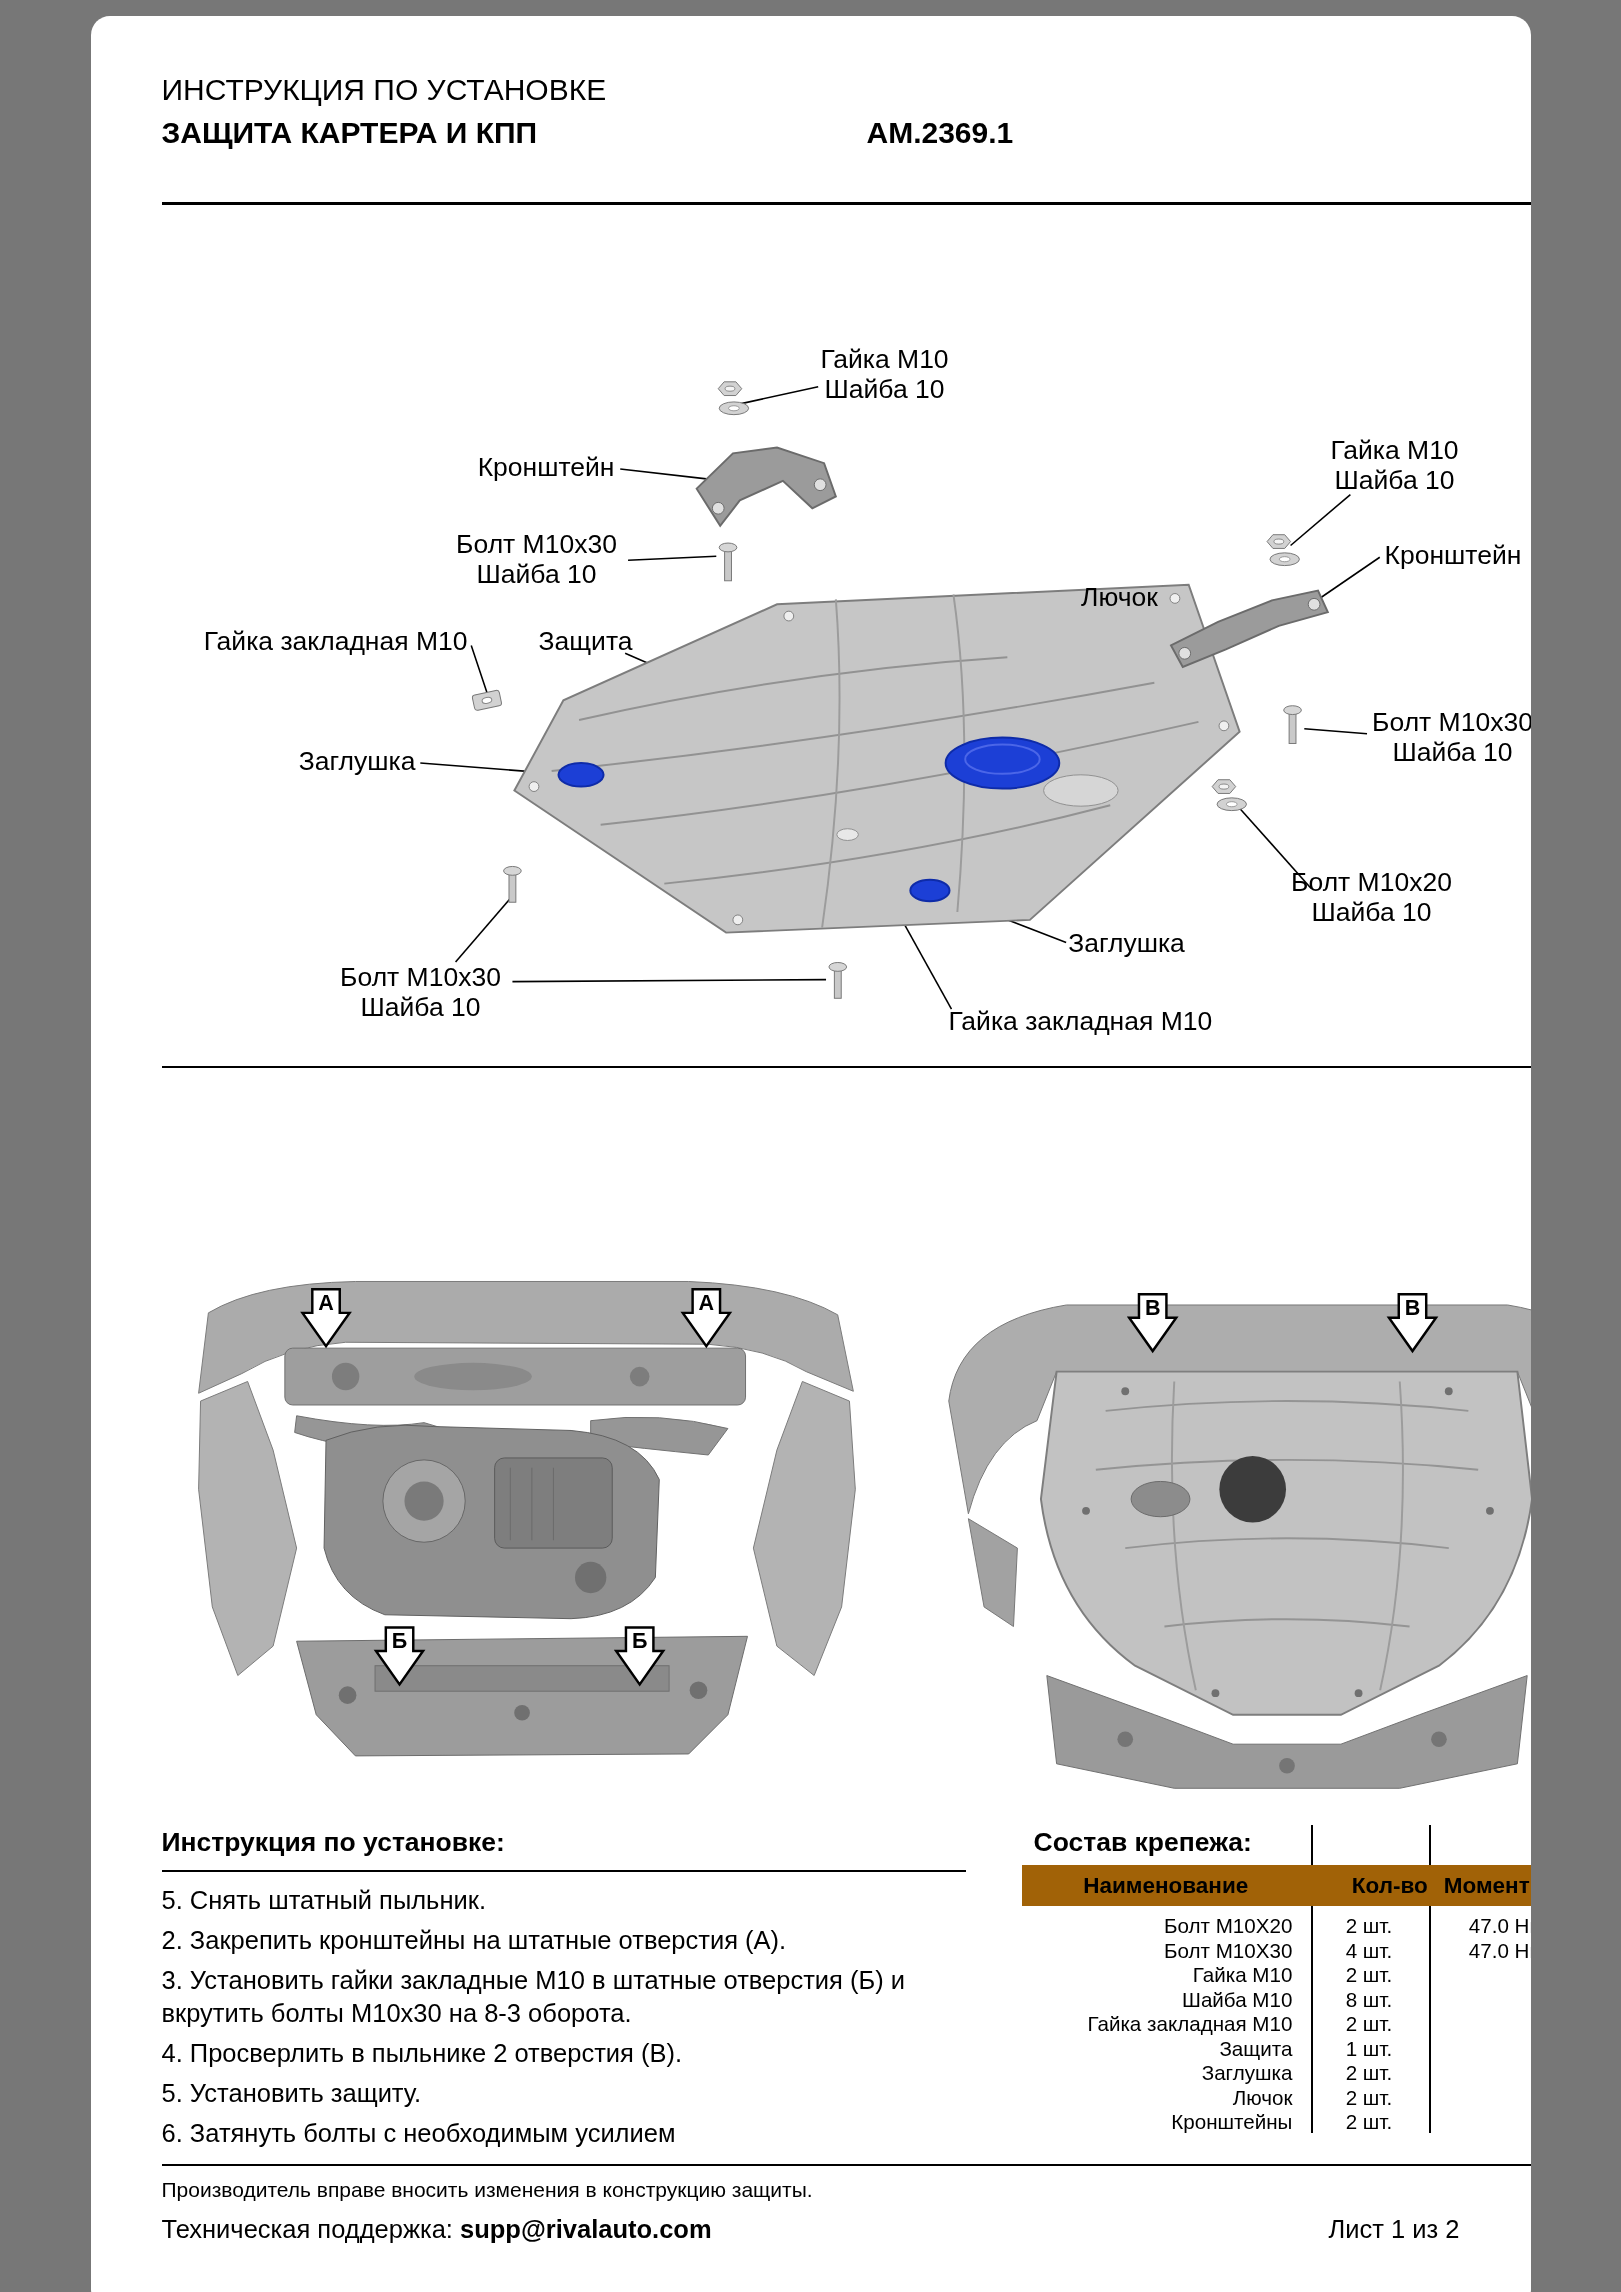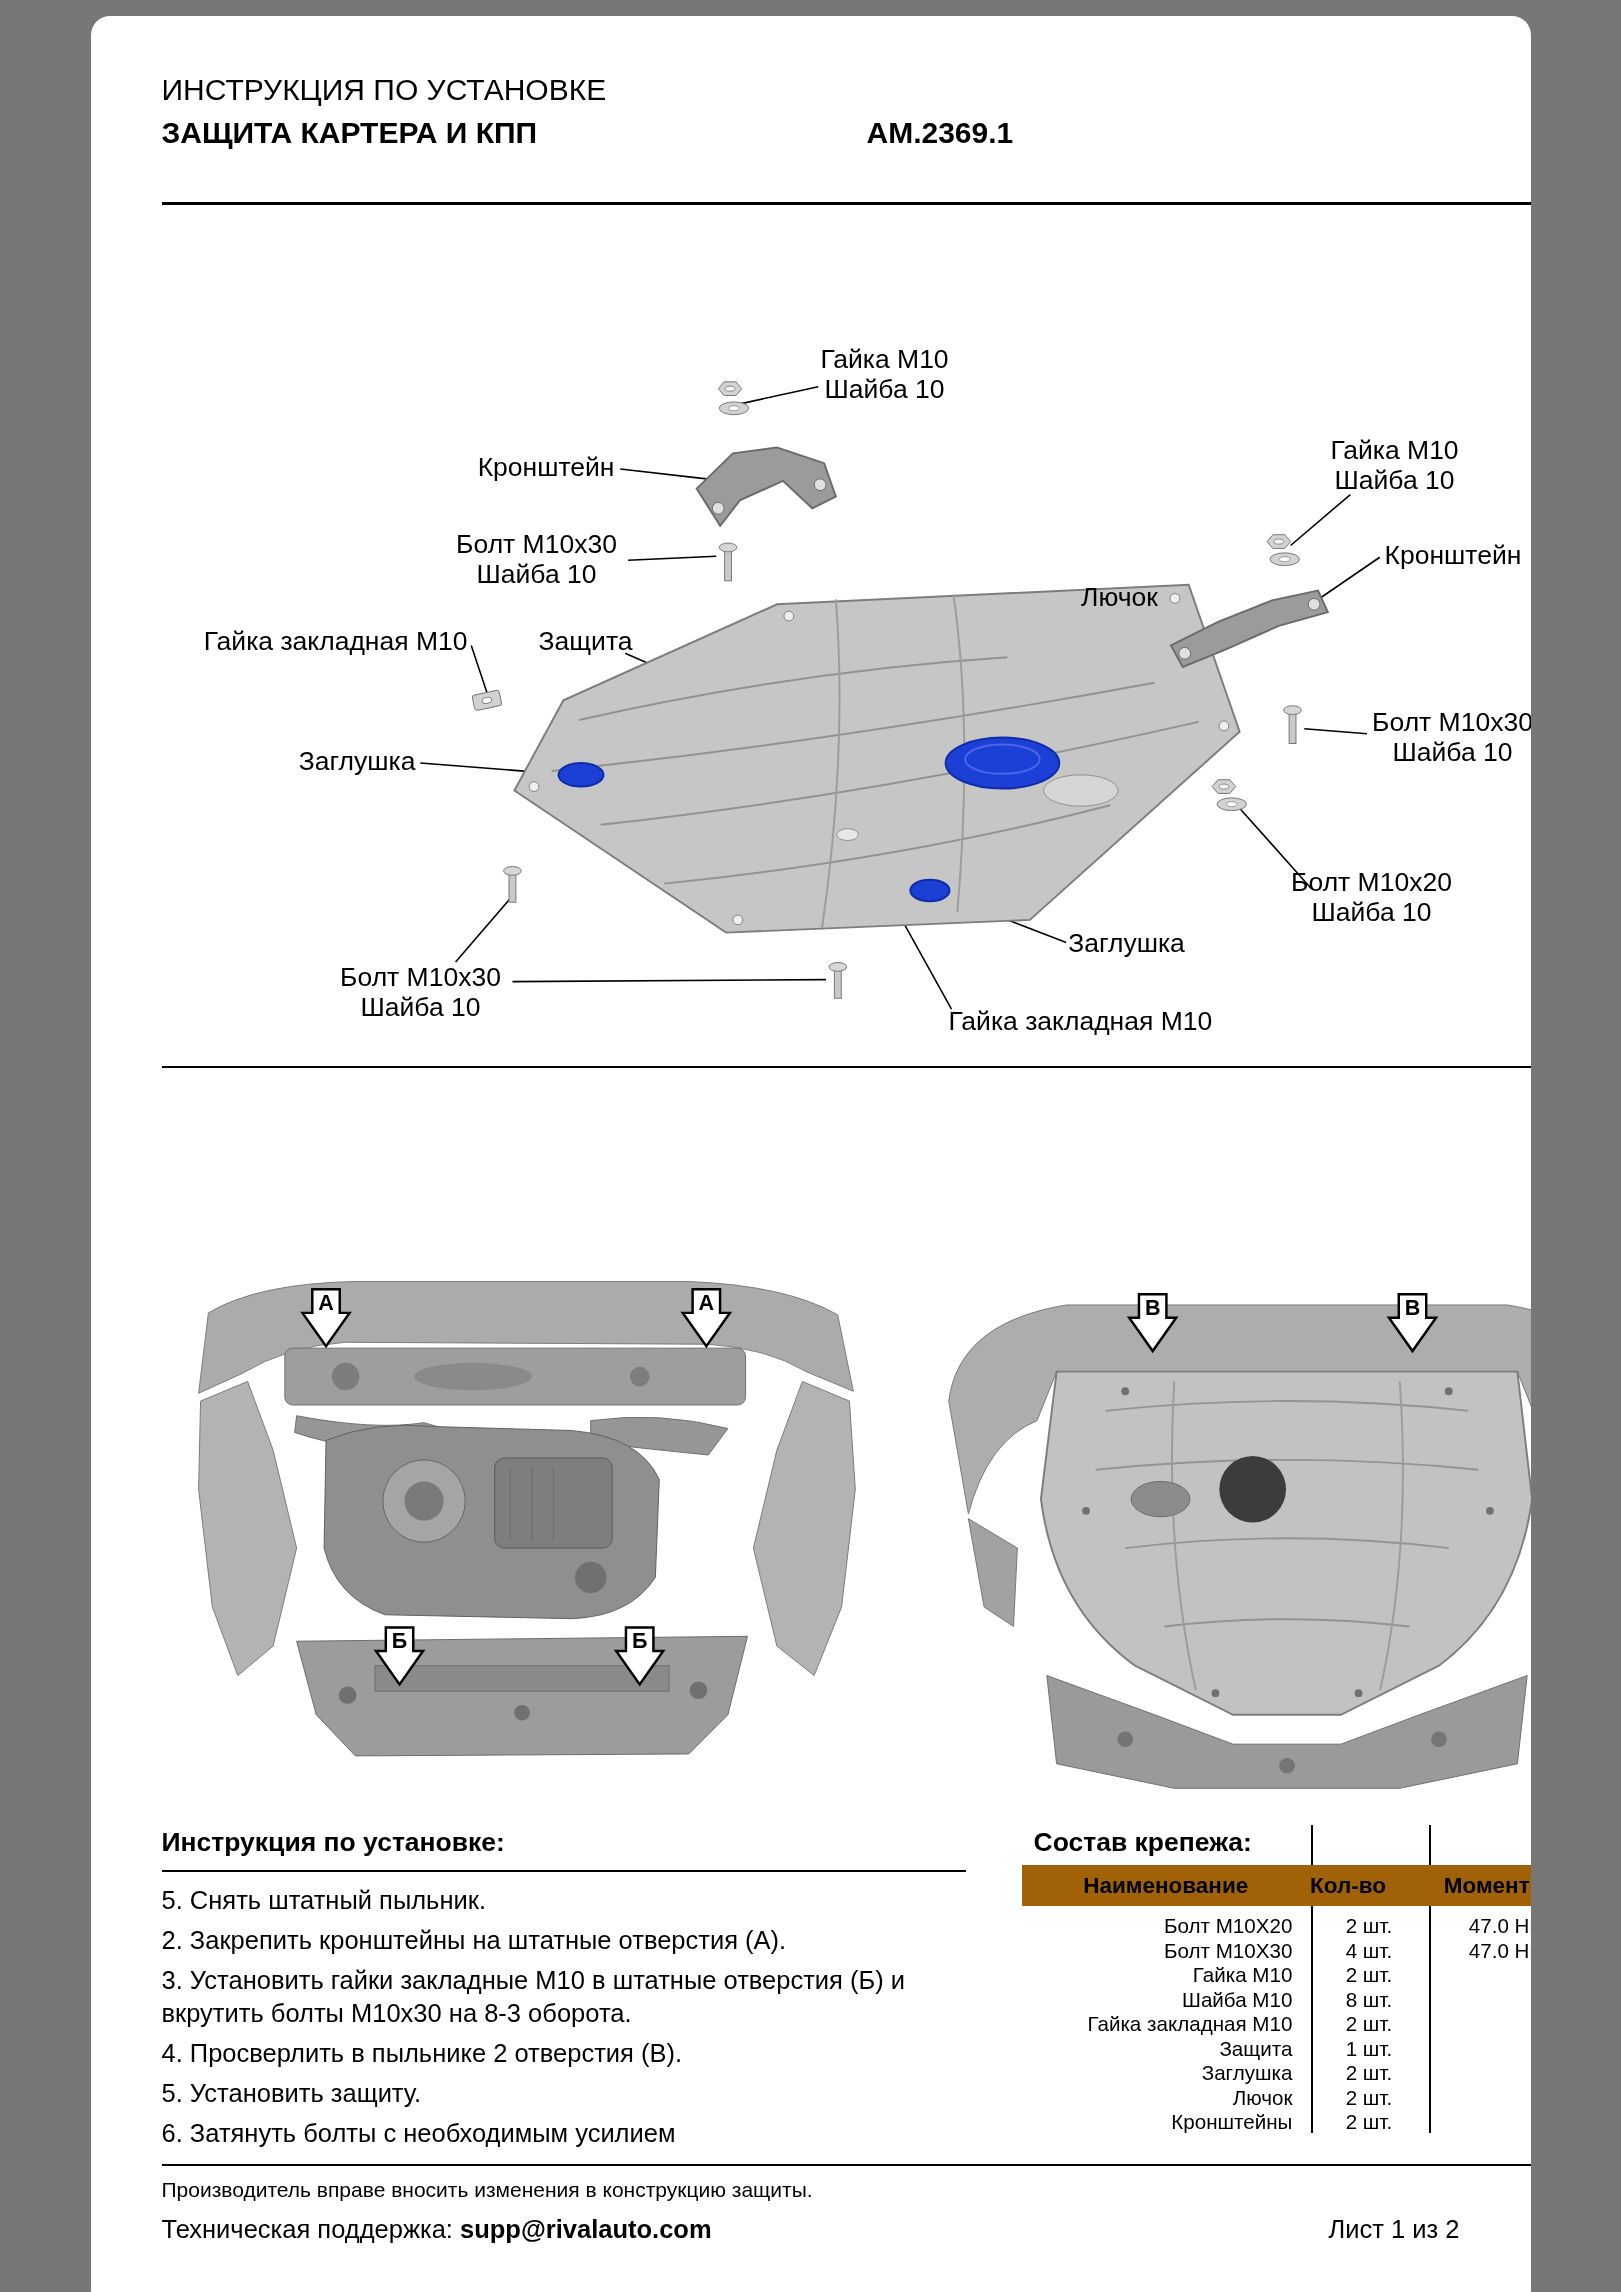--- a/index.html
+++ b/index.html
@@ -22,21 +22,21 @@
 
   svg text { font-family:"Liberation Sans", sans-serif; }
 
   .sec-title { position:absolute; font-size:26.5px; font-weight:bold; }
   .steps { position:absolute; left:71px; top:1868px; width:833px; }
   .step { font-size:25.5px; line-height:1.3; margin-bottom:6.9px; }
 
   .tbl-head { position:absolute; left:931px; top:1849px; width:619px; height:41px;
     background:#a16207; display:flex; align-items:center; font-size:22.5px; font-weight:bold; }
   .tbl-head .c1 { width:289px; text-align:center; }
-  .tbl-head .c2 { width:118px; text-align:left; }
+  .tbl-head .c2 { width:118px; text-align:right; }
   .tbl-head .c3 { width:213px; text-align:center; }
   .tbl-rows { position:absolute; left:931px; top:1898px; width:619px; }
   .trow { display:flex; height:24.5px; align-items:center; font-size:20.6px; }
   .trow .c1 { width:289px; text-align:right; padding-right:17.6px; box-sizing:border-box; }
   .trow .c2 { width:118px; text-align:center; }
   .trow .c3 { width:213px; text-align:left; padding-left:41px; box-sizing:border-box; }
   .vline { position:absolute; width:2px; background:#000; top:1809px; height:308px; }
 
   .foot-note { position:absolute; left:71px; top:2162px; font-size:21px; }
   .foot-support { position:absolute; left:71px; top:2199px; font-size:25.5px; }

